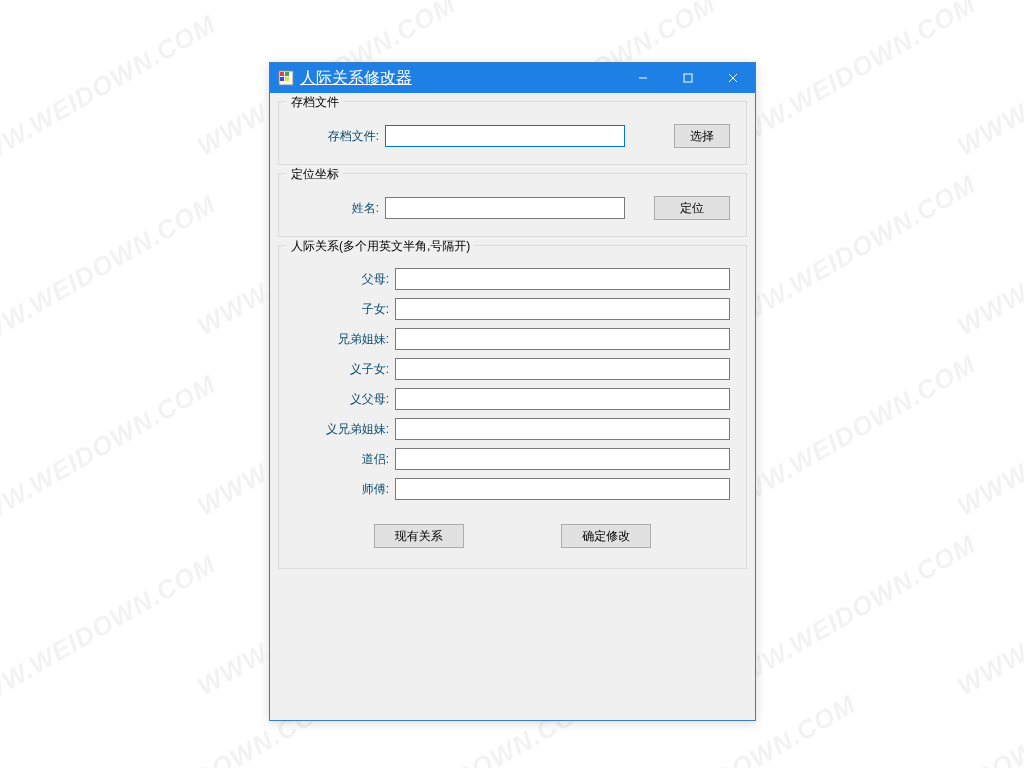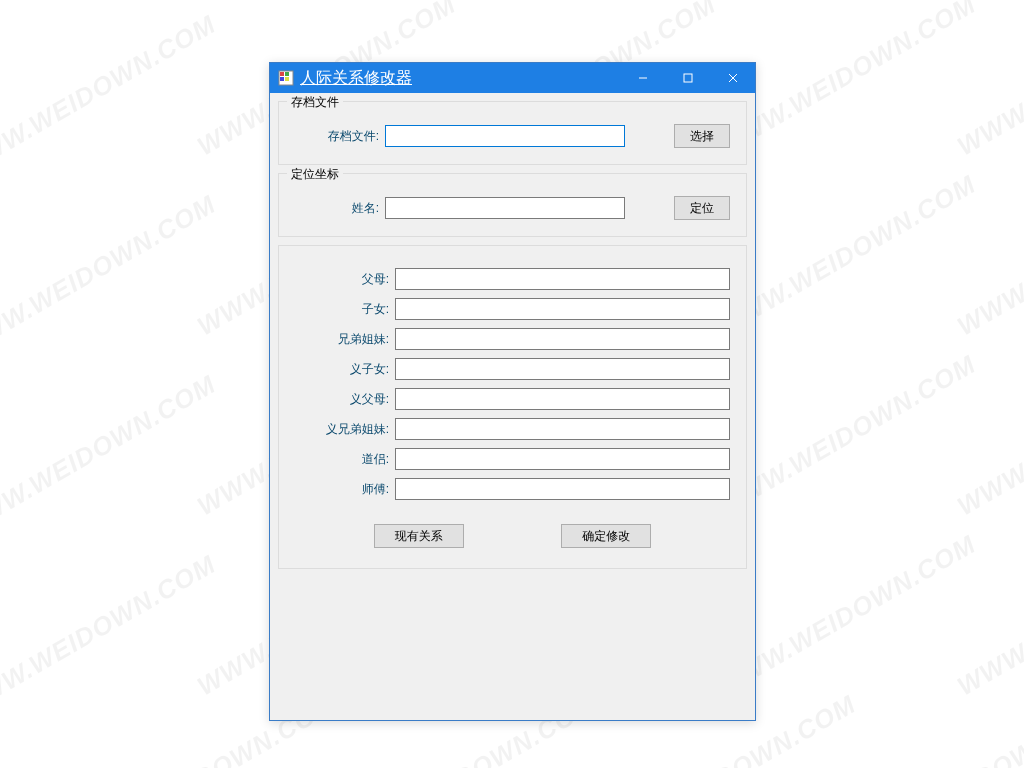--- a/index.html
+++ b/index.html
@@ -225,25 +225,26 @@
         <button class="btn" style="width:56px;">选择</button>
       </div>
     </div>
 
     <div class="groupbox">
       <span class="groupbox-title">定位坐标</span>
       <div class="row">
         <span class="label">姓名:</span>
         <input type="text" class="input" style="width: 240px;" value="">
         <span style="flex:1"></span>
-        <button class="btn" style="width:56px;">定位</button>
+        <button class="btn" style="width:76px;">定位</button>
       </div>
     </div>
 
     <div class="groupbox" style="padding-bottom:20px;">
+      <span class="groupbox-title">人际关系(多个用英文半角,号隔开)</span>
 
       <div id="rel-rows">
           <div class="rel-row">
             <span class="label">父母:</span>
             <input type="text" class="rel-input" value="" style="">
           </div>
           <div class="rel-row">
             <span class="label">子女:</span>
             <input type="text" class="rel-input" value="" style="">
           </div>

